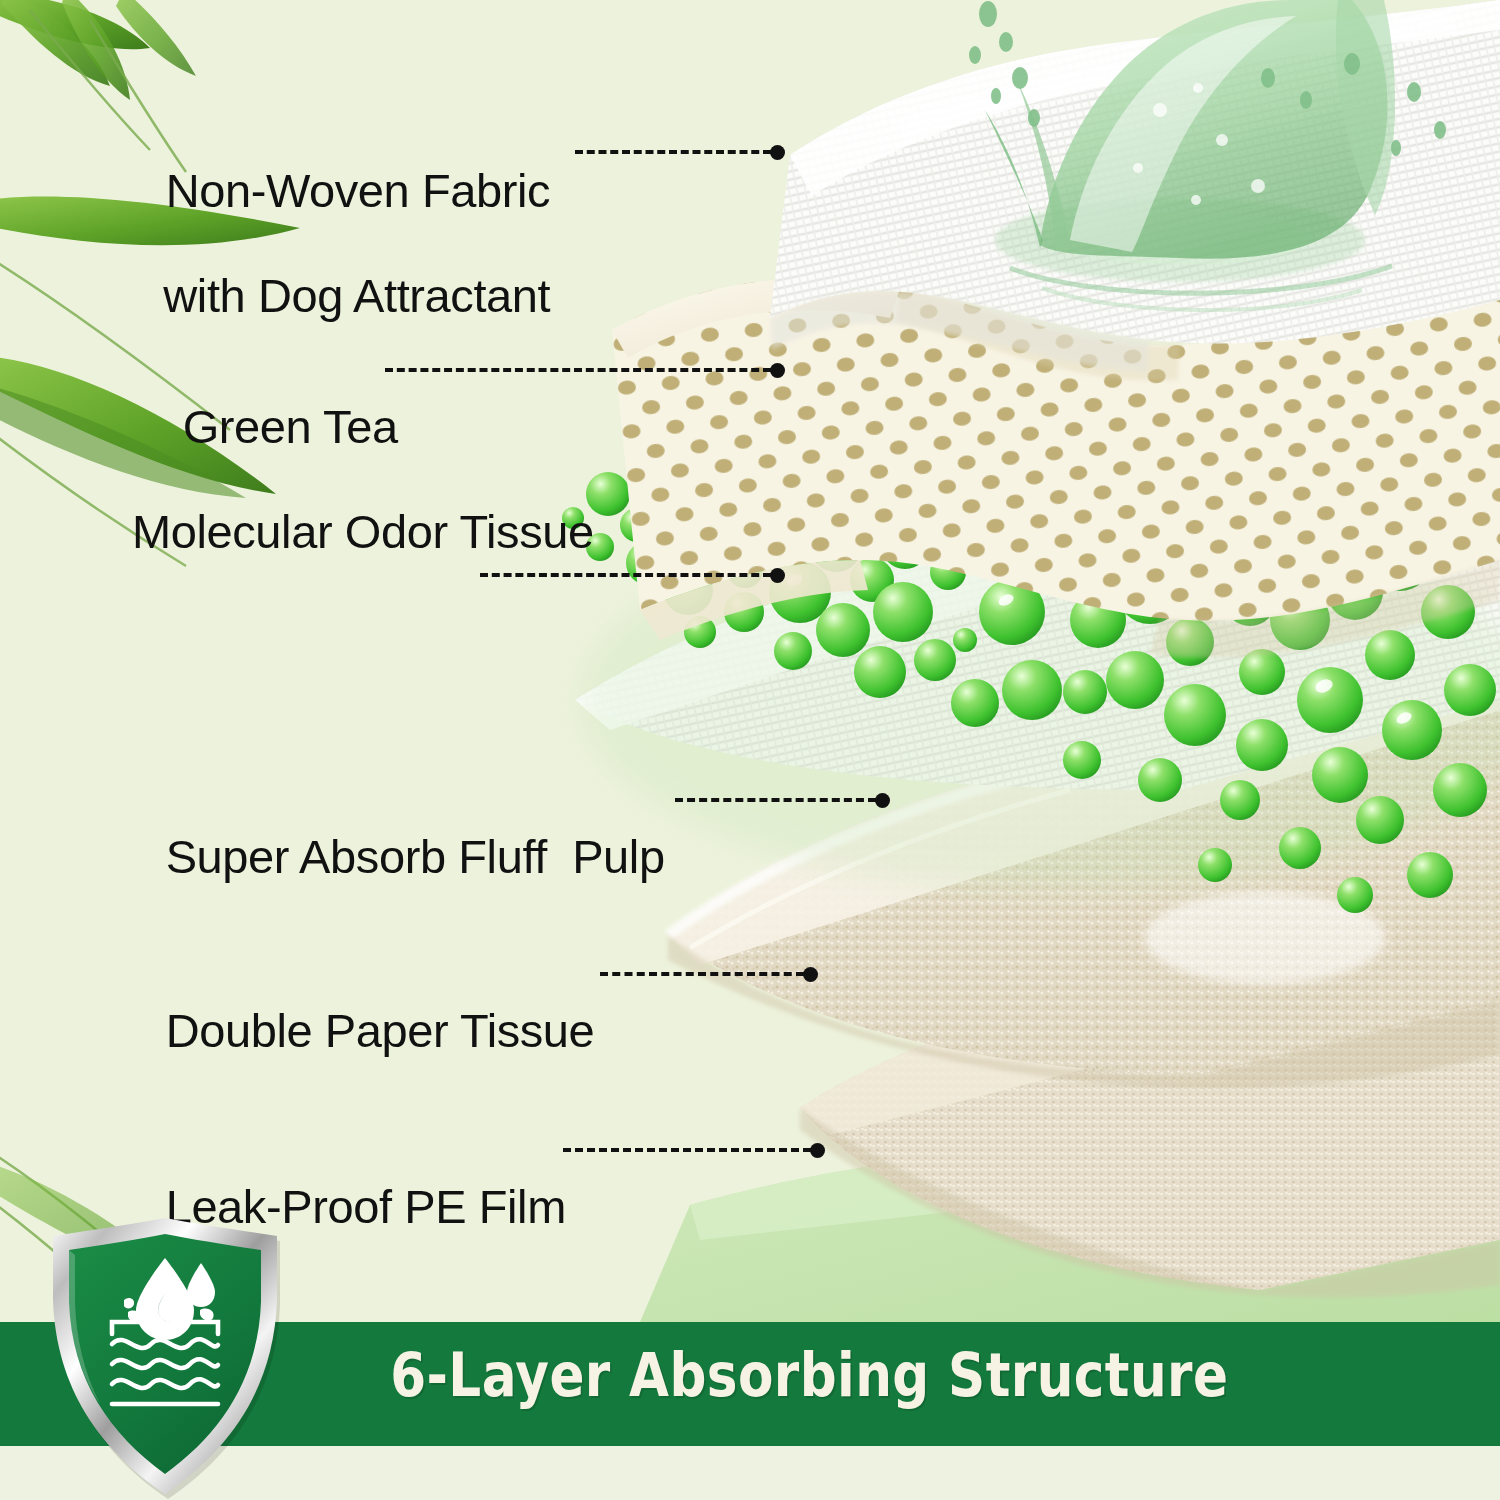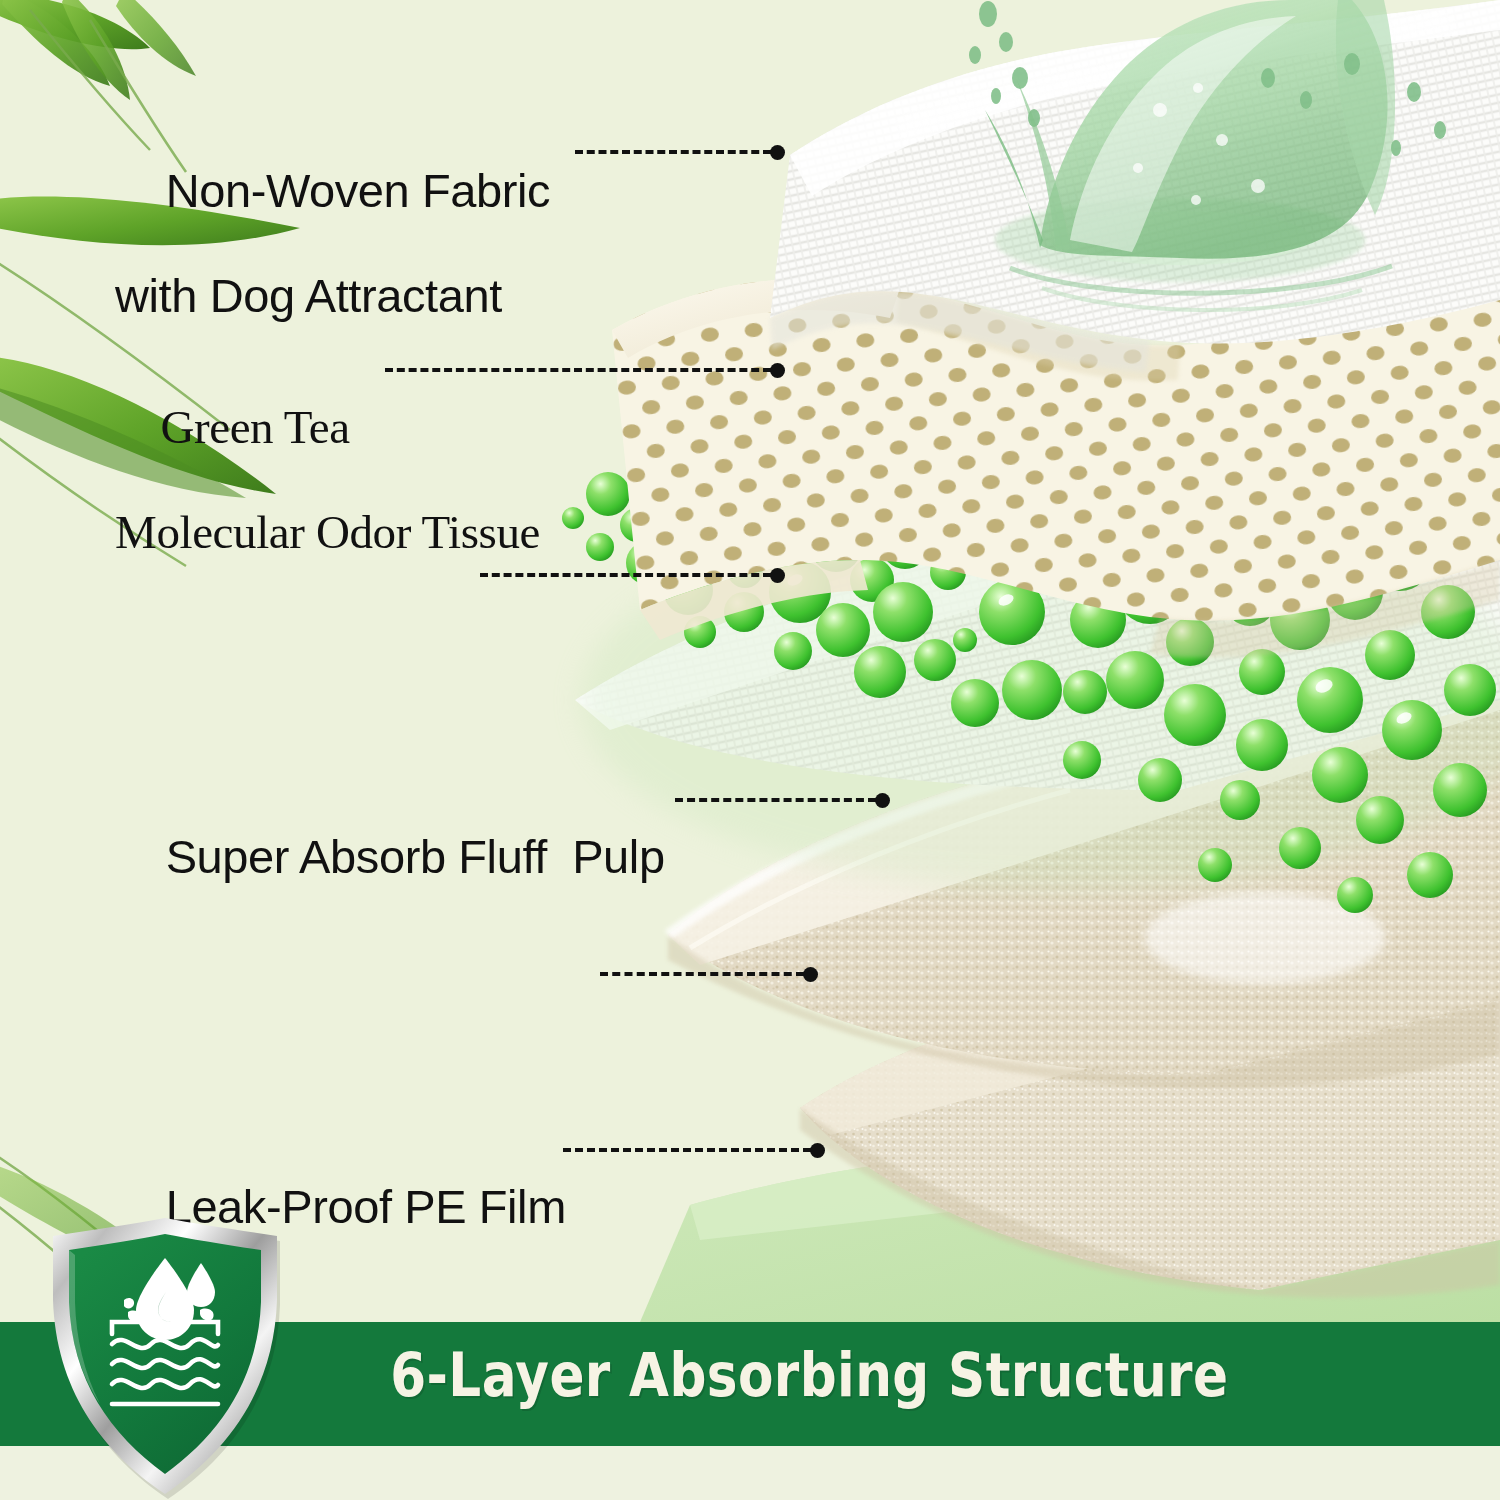--- a/index.html
+++ b/index.html
@@ -18,21 +18,21 @@
   
   .label {
     position:absolute;
     color:#111111;
     font-size:47px;
     line-height:1.12;
     font-weight:400;
     letter-spacing:-0.4px;
     white-space:pre;
   }
-  .label .l2 { display:block; }
+  .label .l2 { display:block;text-align:right; }
 
   .leader { position:absolute; height:14px; display:flex; align-items:center; }
   .leader .dashes {
     flex:1 1 auto;
     height:0;
     border-top:4px dashed #111;
   }
   .leader .dot {
     width:15px; height:15px; border-radius:50%;
     background:#111; flex:0 0 auto; margin-left:-1px;
@@ -366,21 +366,21 @@
 
   <div class="label" style="left:115px; top:112px;">
     <span>Non-Woven Fabric</span>
     <span class="l2">with Dog Attractant</span>
   </div>
   <div class="leader" style="left:575px; top:145px; width:210px;">
     <span class="dashes"></span>
     <span class="dot"></span>
   </div>
 
-  <div class="label" style="left:115px; top:348px;font-family:Liberation Serif, serif;">
+  <div class="label" style="left:132px; top:348px;">
     <span>Green Tea</span>
     <span class="l2">Molecular Odor Tissue</span>
   </div>
   <div class="leader" style="left:385px; top:363px; width:400px;">
     <span class="dashes"></span>
     <span class="dot"></span>
   </div>
 
   <div class="leader" style="left:480px; top:568px; width:305px;">
     <span class="dashes"></span>
@@ -388,20 +388,23 @@
   </div>
 
   <div class="label" style="left:115px; top:778px;">
     <span>Super Absorb Fluff  Pulp</span>
   </div>
   <div class="leader" style="left:675px; top:793px; width:215px;">
     <span class="dashes"></span>
     <span class="dot"></span>
   </div>
 
+  <div class="label" style="left:115px; top:952px;">
+    <span>Double Paper Tissue</span>
+  </div>
   <div class="leader" style="left:600px; top:967px; width:218px;">
     <span class="dashes"></span>
     <span class="dot"></span>
   </div>
 
   <div class="label" style="left:115px; top:1128px;text-align:center;">
     <span>Leak-Proof PE Film</span>
   </div>
   <div class="leader" style="left:563px; top:1143px; width:262px;">
     <span class="dashes"></span>

